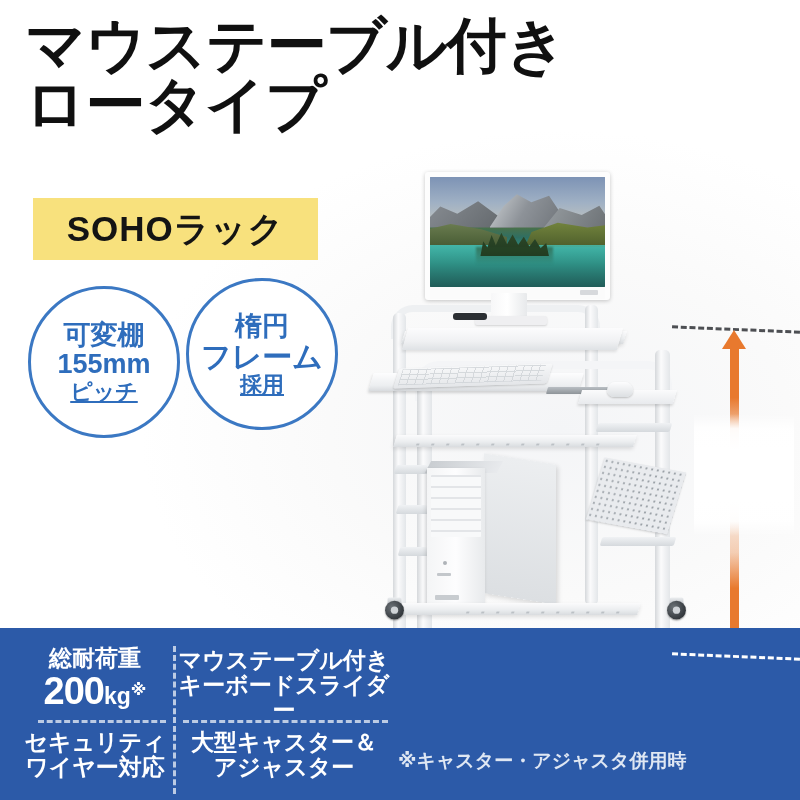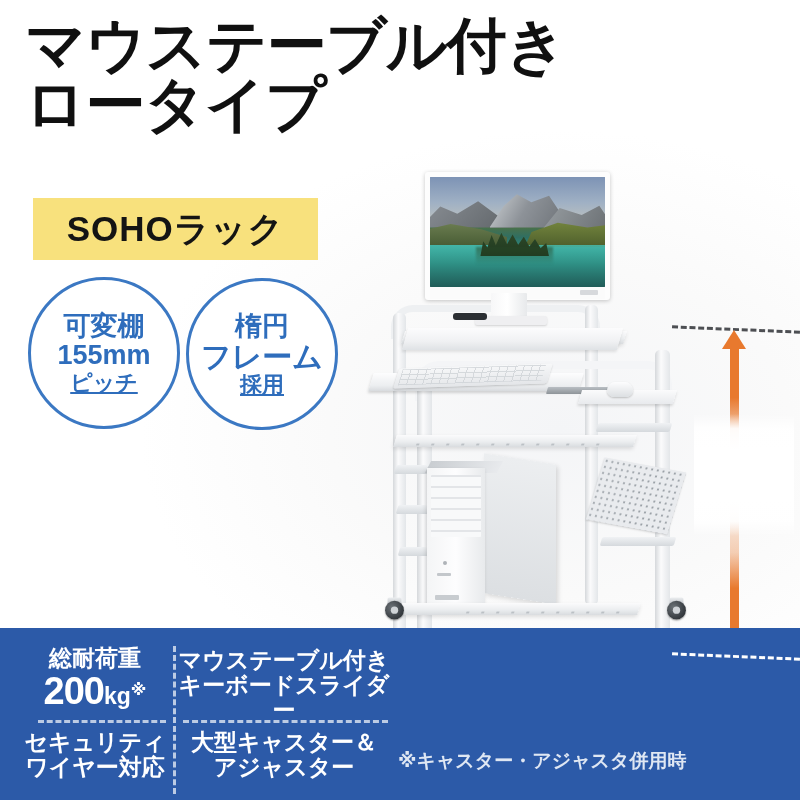--- a/index.html
+++ b/index.html
@@ -72,21 +72,21 @@
     flex-direction: column;
     align-items: center;
     justify-content: center;
     color: #2E6DBC;
     font-weight: bold;
     text-align: center;
     line-height: 1.05;
   }
   #badge-shelf {
     left: 28px;
-    top: 277px;
+    top: 286px;
     width: 146px;
     height: 146px;
   }
   #badge-frame {
     left: 186px;
     top: 278px;
     width: 146px;
     height: 146px;
   }
   .badge .l1 { font-size: 27px; }

